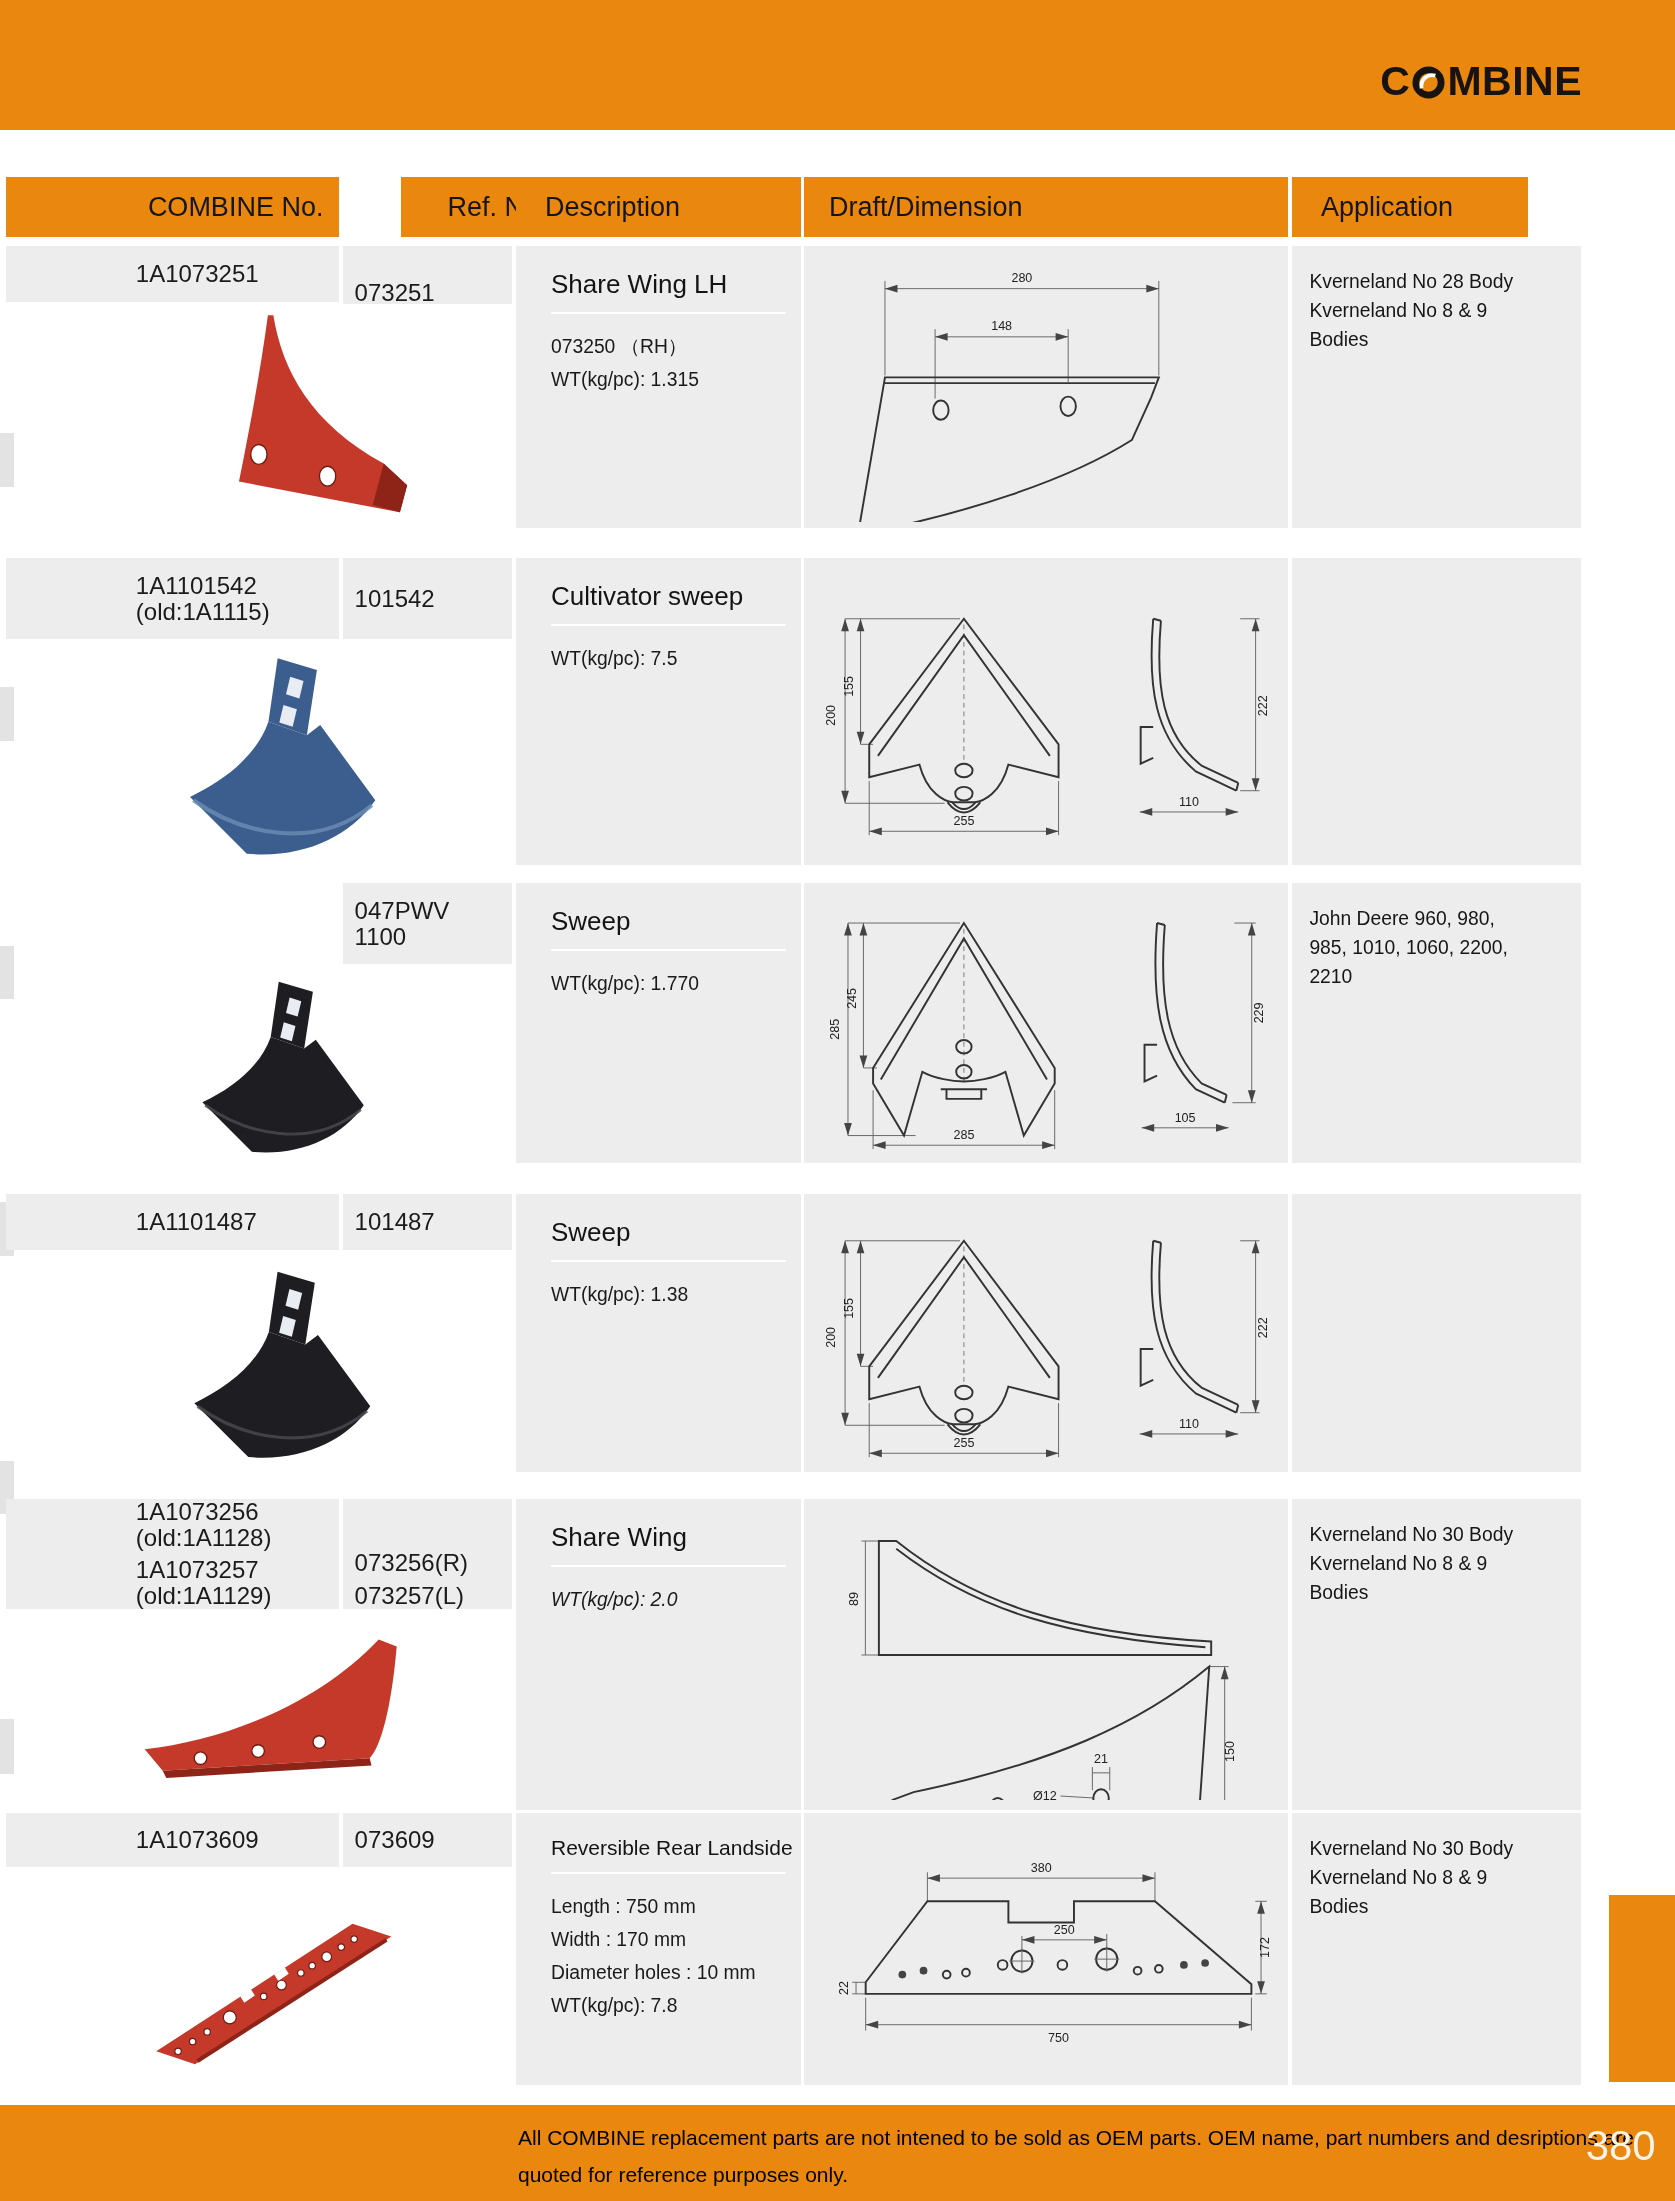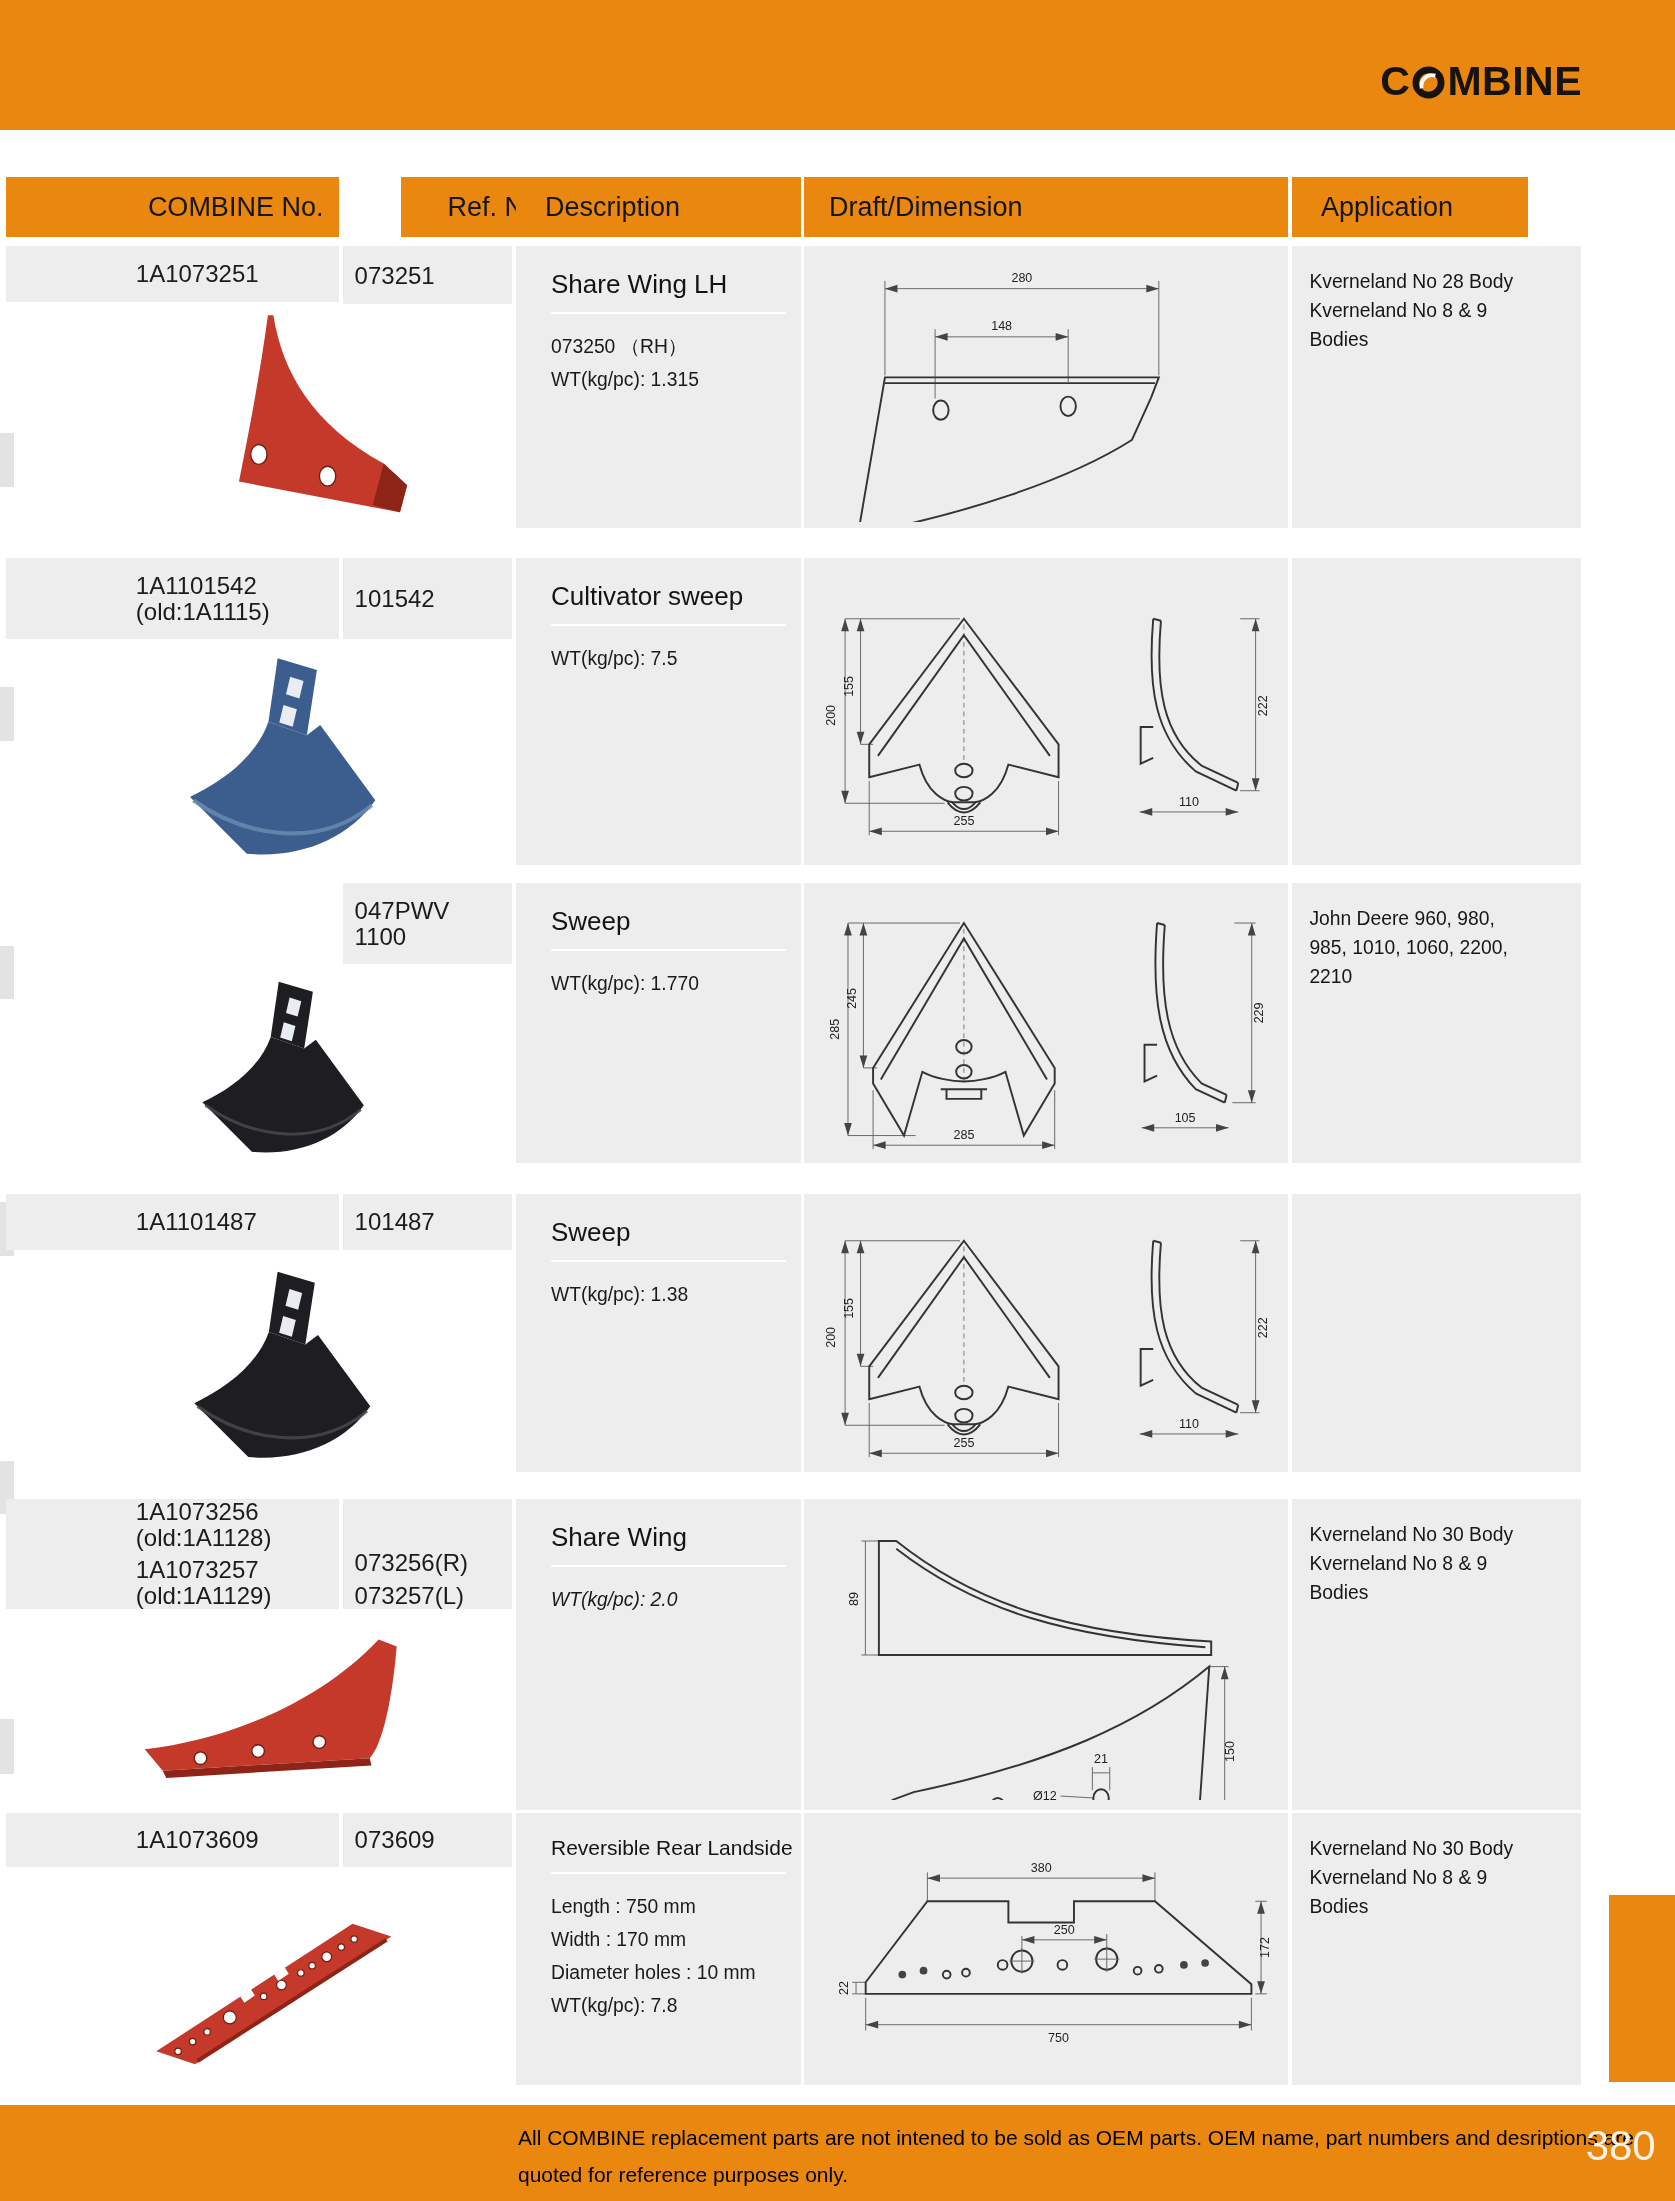--- a/index.html
+++ b/index.html
@@ -89,21 +89,21 @@
   <div class="edge-tab" style="top:687px;height:54px;"></div>
   <div class="edge-tab" style="top:946px;height:53px;"></div>
   <div class="edge-tab" style="top:1202px;height:54px;"></div>
   <div class="edge-tab" style="top:1461px;height:53px;"></div>
   <div class="edge-tab" style="top:1719px;height:55px;"></div>
 
   <section class="row" style="top:246px;height:282px;">
     <div class="cell numcell" style="height:56px;">
       <div class="numline">1A1073251</div>
     </div>
-    <div class="cell refcell" style="height:60px;">
+    <div class="cell refcell" style="height:60px;justify-content:flex-end;">
       <div class="numline">073251</div>
     </div>
     <div class="photobox" style="top:58px;">
       <svg width="386" height="217" viewBox="0 0 420 240">
         <path class="fill-red" d="M196,8 C206,70 238,128 318,172 L344,196 L336,226 L158,192 C170,132 182,68 190,8 Z"></path>
         <path class="fill-red-dark" d="M318,172 L344,196 L336,226 L306,218 Z"></path>
         <ellipse class="hole" cx="180" cy="162" rx="9" ry="11"></ellipse>
         <ellipse class="hole" cx="256" cy="186" rx="9" ry="11"></ellipse>
       </svg>
     </div>

